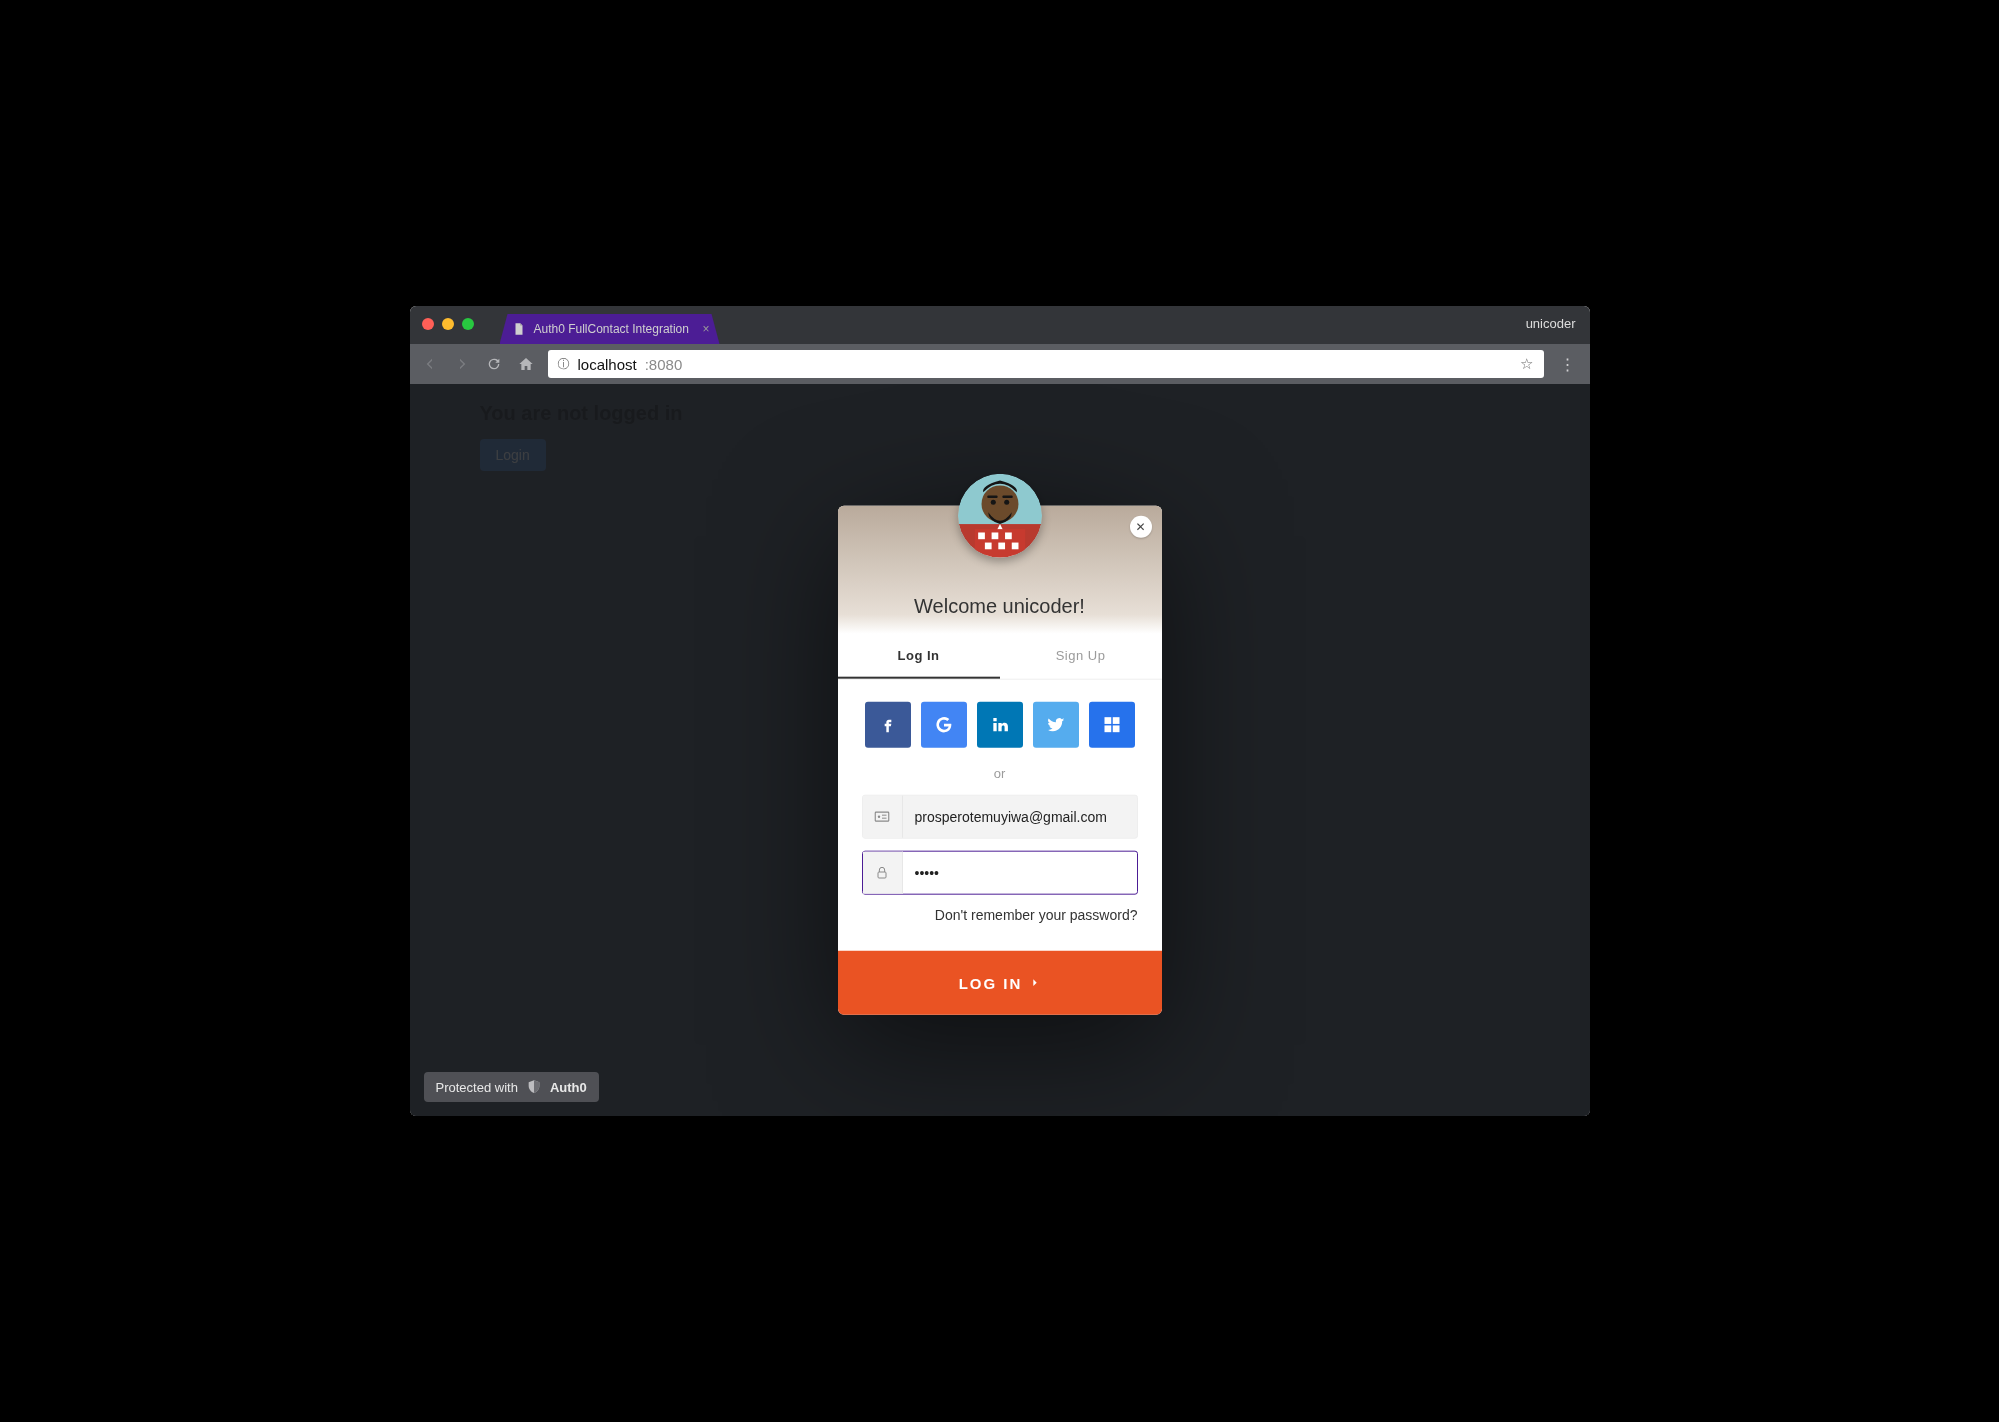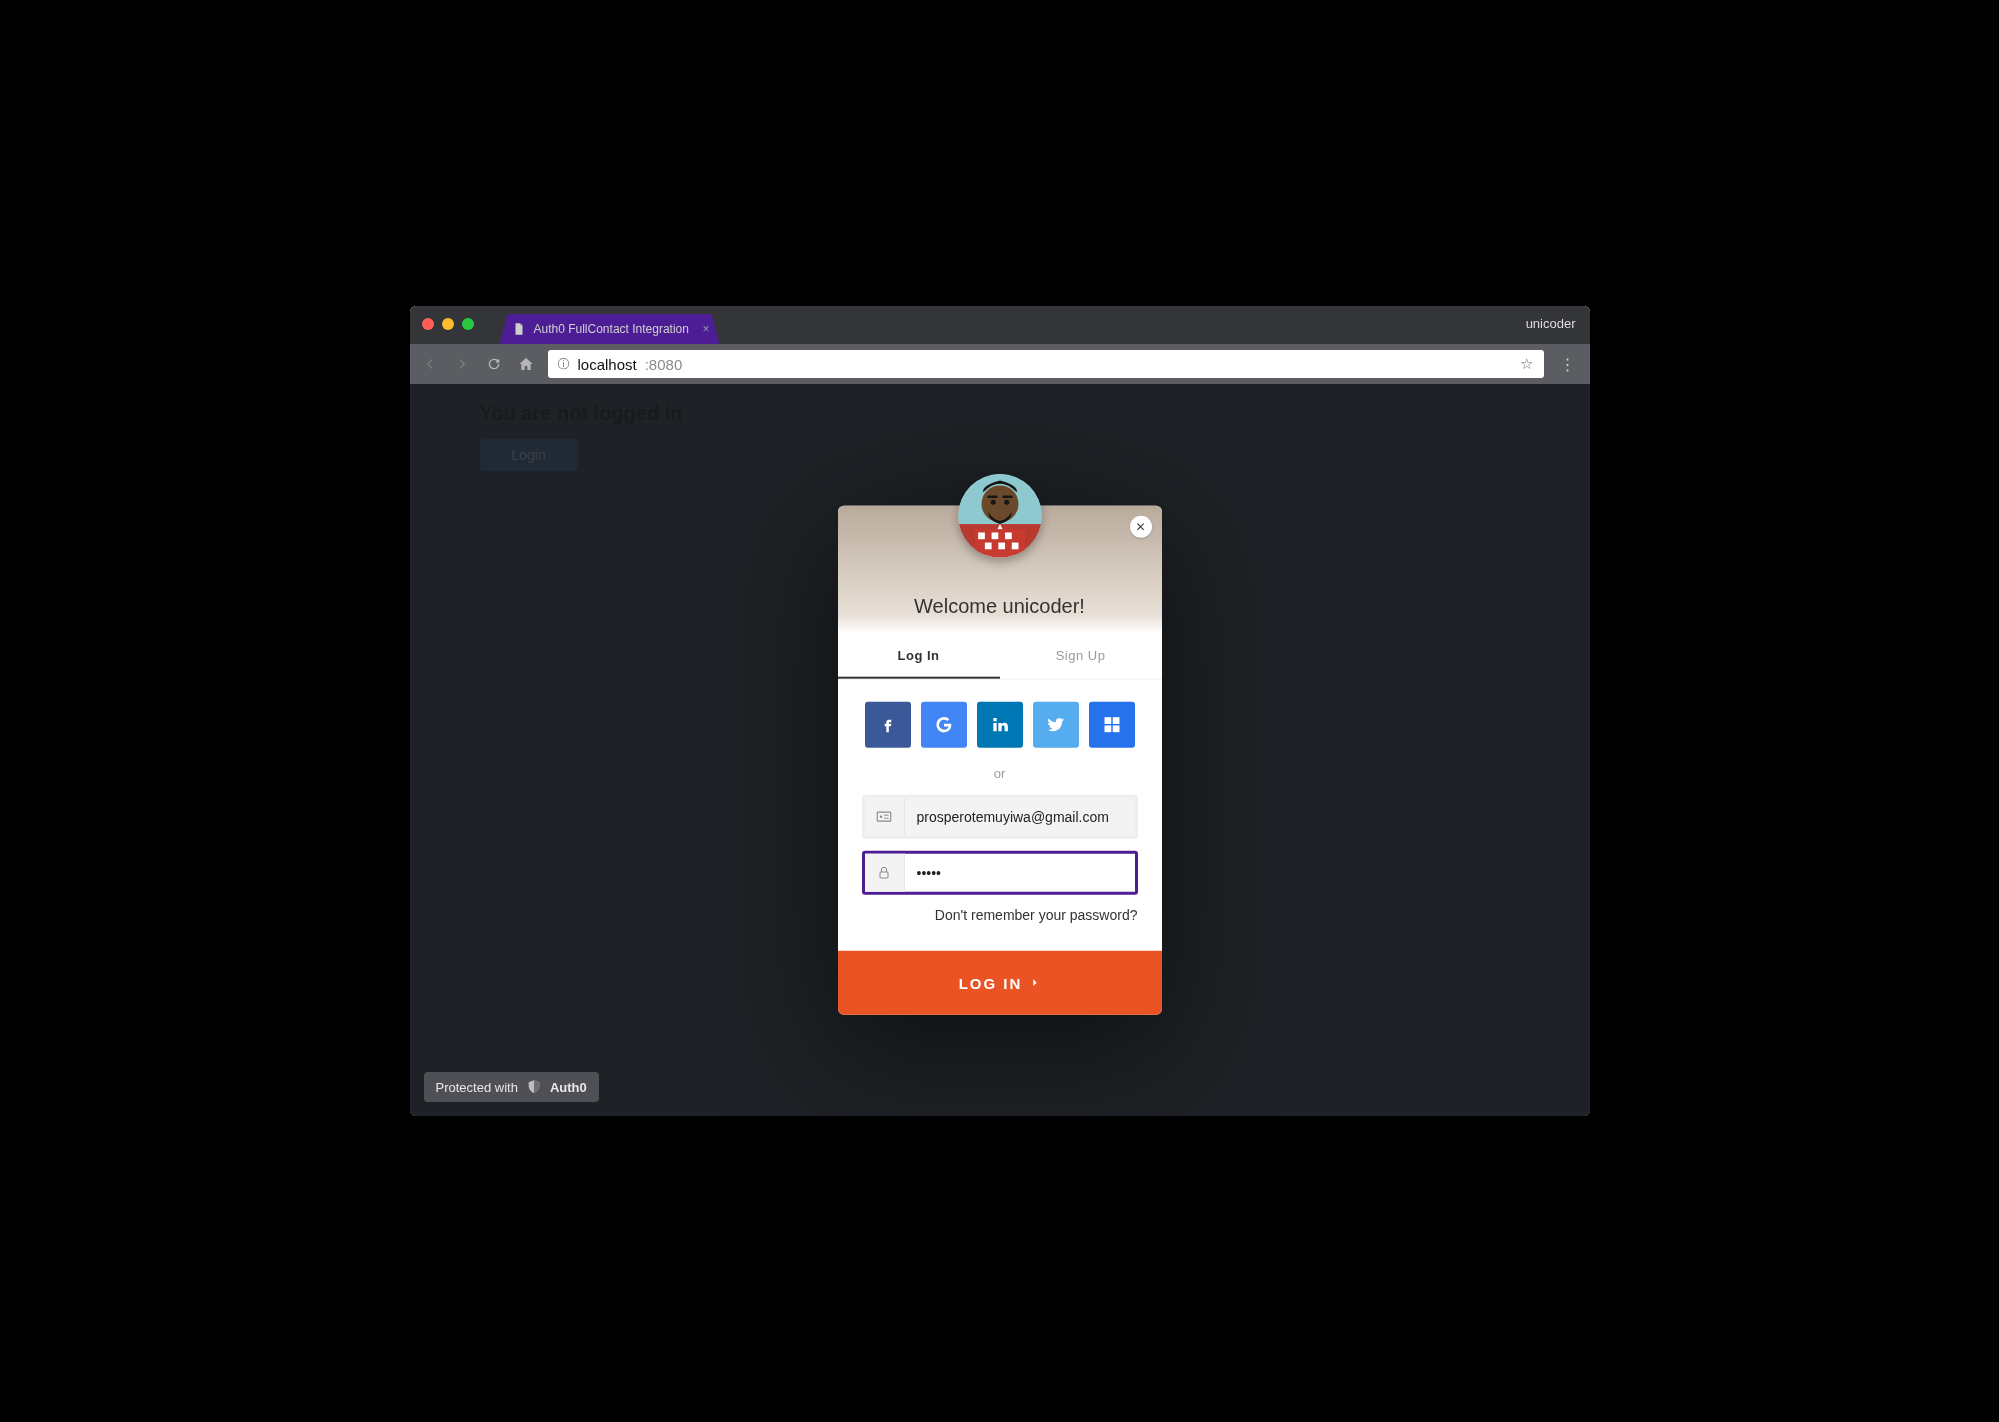--- a/index.html
+++ b/index.html
@@ -90,21 +90,21 @@
     position: relative;
     overflow: hidden;
   }
   .page-content { padding: 18px 70px; color: #111; }
   .not-logged { font-size: 20px; font-weight: 600; color: #000; }
   .login-chip {
     margin-top: 14px;
     display: inline-block;
     background: #3a6fb5;
     color: #fff;
-    padding: 8px 32px;
+    padding: 8px 16px;
     border-radius: 4px;
     font-size: 14px;
   }
   
   .scrim { position:absolute; inset:0; background: rgba(28,30,34,.86); }
   
   .lock-modal {
     position: absolute;
     left: 50%; top: 50%;
     transform: translate(-50%, -48%);
@@ -167,21 +167,21 @@
     color:#fff; border-radius: 3px;
   }
   .fb { background:#3b5998; }
   .gg { background:#4285f4; }
   .li { background:#0077b5; }
   .tw { background:#55acee; }
   .ms { background:#2672ec; }
   .divider { text-align:center; color:#9b9b9b; font-size:13px; margin:18px 0 14px; }
   .field {
     display:flex; 
-    border:3px solid #4c1d95; border-radius:3px;
+    border:1px solid #4c1d95; border-radius:3px;
     height:44px; margin-bottom:12px;
   }
   .field.filled { background:#f3f3f3; border-color:#eee; }
   .field .icon-cell {
     width:40px; height:100%;
     display:flex; align-items:center; justify-content:center;
     border-right:1px solid #e7e7e7;
     color:#8a8a8a;
     background: #f3f3f3;
   }

